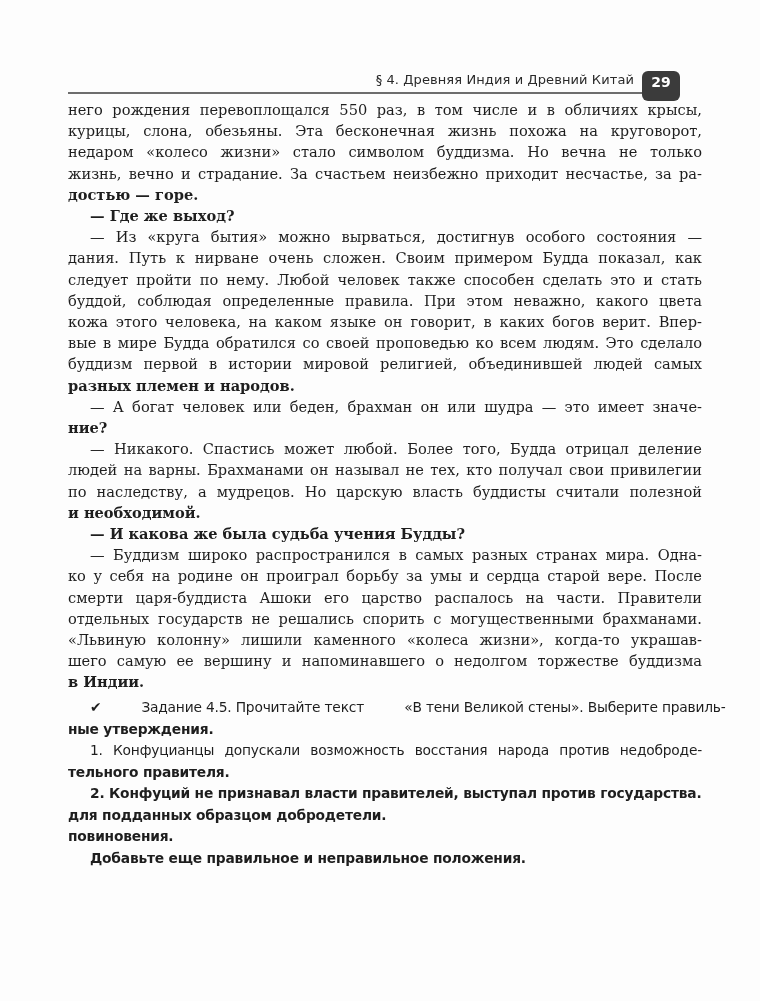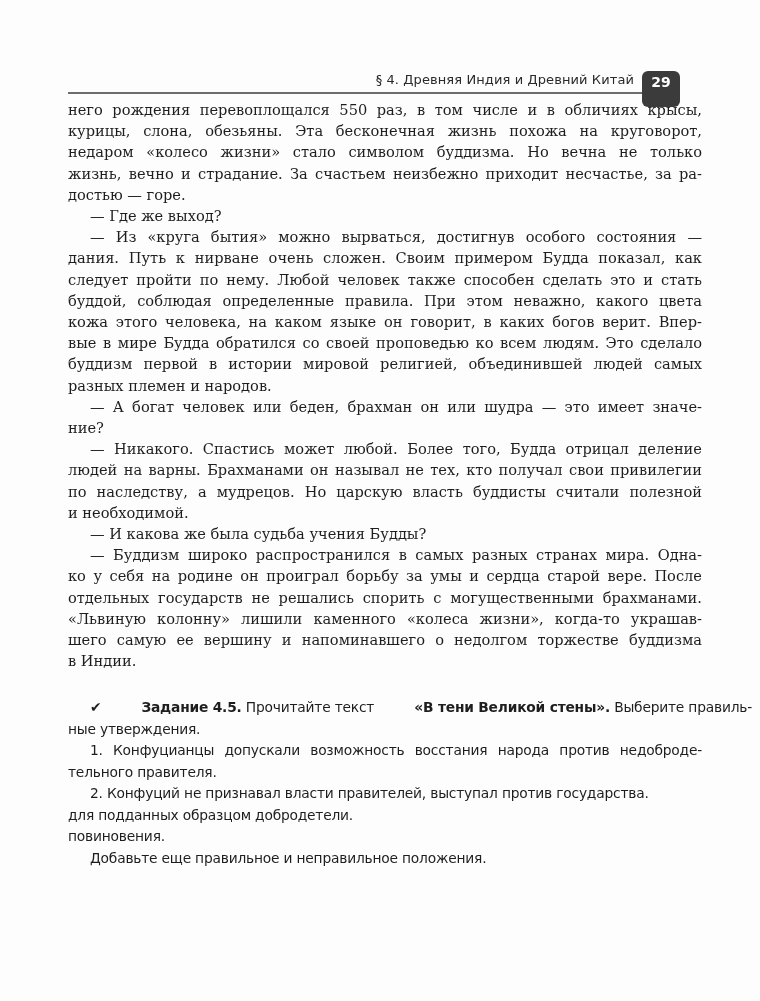--- a/index.html
+++ b/index.html
@@ -1,31 +1,31 @@
 <!DOCTYPE html>
 <html><head>
 <meta charset="utf-8">
 <style>
   html, body { margin: 0; padding: 0; background: #ffffff; }
   body { width: 760px; height: 1001px; position: relative; overflow: hidden; }
   .page { position: absolute; left: 0; top: 0; width: 760px; height: 1001px; background: #fdfdfd; }
   .header { position: absolute; left: 68px; top: 70px; width: 644px; height: 24px; }
   .header-rule { position: absolute; left: 0; top: 22px; width: 576px; height: 2px; background: #6d6d6d; }
   .header-title { position: absolute; right: 78px; top: 2px; font-family: "DejaVu Sans", sans-serif; font-size: 13px; color: #2a2a2a; white-space: nowrap; letter-spacing: 0.1px; }
-  .page-badge { position: absolute; right: 32px; top: 1px; width: 38px; height: 36px; background: #3b3b3b; border-radius: 6px; color: #ffffff; font-family: "DejaVu Sans", sans-serif; font-weight: bold; font-size: 14px; line-height: 22px; text-align: center; }
+  .page-badge { position: absolute; right: 32px; top: 1px; width: 38px; height: 30px; background: #3b3b3b; border-radius: 6px; color: #ffffff; font-family: "DejaVu Sans", sans-serif; font-weight: bold; font-size: 14px; line-height: 22px; text-align: center; }
 
   .body-text { position: absolute; left: 68px; top: 99px; width: 634px; font-family: "DejaVu Serif", serif; font-size: 14.6px; line-height: 21.2px; color: #1e1e1e; }
   .line { display: block; text-align: justify; text-align-last: justify; white-space: nowrap; }
-  .line.last { text-align-last: left; }
+  .line.last { text-align-last: left; font-weight: bold; }
   .indent { padding-left: 22px; }
 
   .task { position: absolute; left: 68px; top: 697px; width: 634px; font-family: "DejaVu Sans", sans-serif; font-size: 13.8px; line-height: 21.5px; color: #1e1e1e; }
   .task .line { letter-spacing: -0.2px; }
   .check { font-weight: bold; margin-right: 4px; }
-  .bold { font-weight: bold; padding-left: 36px; }
+  .bold { font-weight: normal; padding-left: 36px; }
 </style>
 </head>
 <body>
 
 <div class="page">
 
   <div class="header">
     <div class="header-rule"></div>
     <div class="header-title">§ 4. Древняя Индия и Древний Китай</div>
     <div class="page-badge">29</div>
@@ -48,20 +48,21 @@
       <span class="line last">разных племен и народов.</span>
       <span class="line indent">— А богат человек или беден, брахман он или шудра — это имеет значе-</span>
       <span class="line last">ние?</span>
       <span class="line indent">— Никакого. Спастись может любой. Более того, Будда отрицал деление</span>
       <span class="line">людей на варны. Брахманами он называл не тех, кто получал свои привилегии</span>
       <span class="line">по наследству, а мудрецов. Но царскую власть буддисты считали полезной</span>
       <span class="line last">и необходимой.</span>
       <span class="line indent last">— И какова же была судьба учения Будды?</span>
       <span class="line indent">— Буддизм широко распространился в самых разных странах мира. Одна-</span>
       <span class="line">ко у себя на родине он проиграл борьбу за умы и сердца старой вере. После</span>
+      <span class="line">смерти царя-буддиста Ашоки его царство распалось на части. Правители</span>
       <span class="line">отдельных государств не решались спорить с могущественными брахманами.</span>
       <span class="line">«Львиную колонну» лишили каменного «колеса жизни», когда-то украшав-</span>
       <span class="line">шего самую ее вершину и напоминавшего о недолгом торжестве буддизма</span>
       <span class="line last">в Индии.</span>
     </div>
 
   <div class="task">
     <span class="line" style="padding-left:22px;">
       <span class="check">✔</span><span class="bold">Задание 4.5.</span><span> Прочитайте текст </span><span class="bold">«В тени Великой стены».</span><span> Выберите правиль-</span>
     </span>

